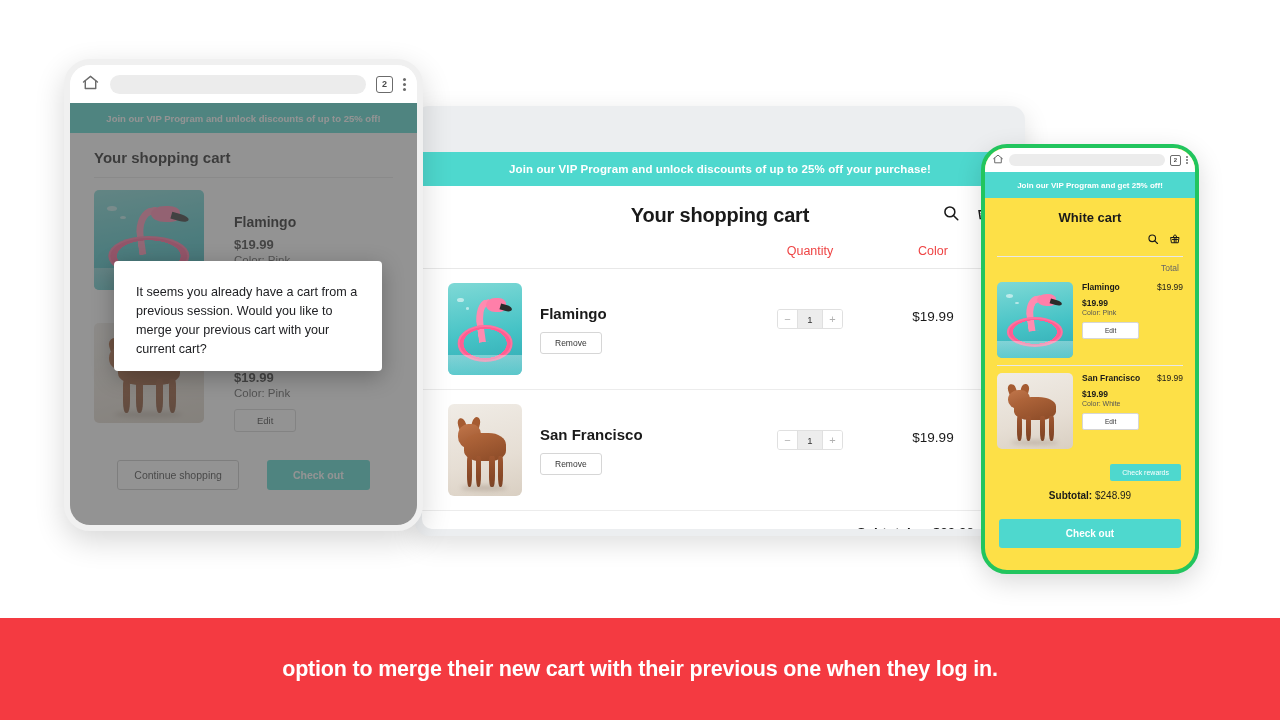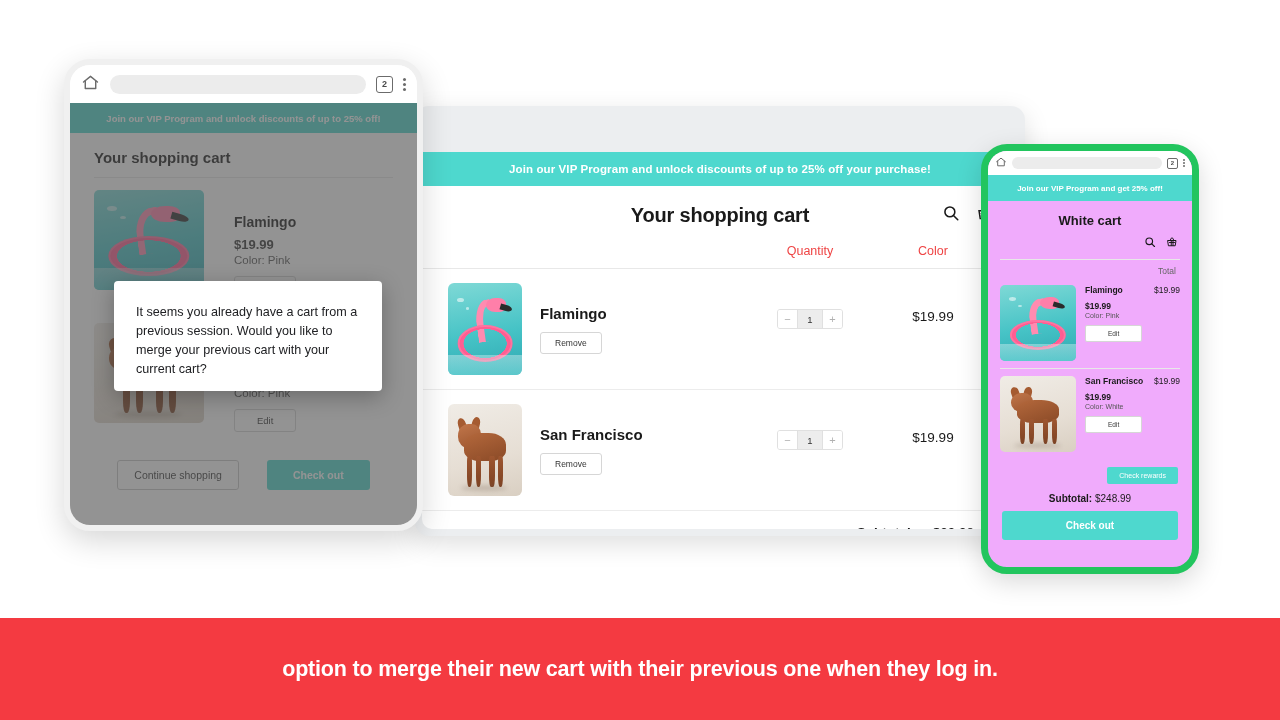--- a/index.html
+++ b/index.html
@@ -193,21 +193,21 @@
   }
   .scrim {
     position: absolute; left: 0; top: 0; right: 0; bottom: 0;
     background: rgba(80,80,80,0.62);
     z-index: 5;
   }
 
   
   .dialog {
     position: absolute;
-    left: 44px; top: 216px;
+    left: 44px; top: 196px;
     width: 268px;
     background: #ffffff;
     border-radius: 4px;
     box-shadow: 0 6px 22px rgba(0,0,0,0.28);
     padding: 22px 22px 12px 22px;
     z-index: 10;
   }
   .dialog-text { font-size: 12.6px; line-height: 1.5; color: #202124; }
   .dialog-actions { display: flex; justify-content: flex-end; align-items: center; gap: 8px; margin-top: 16px; }
   .btn-cancel {
@@ -219,22 +219,22 @@
     background: #3367d6; color: #fff; border: none;
     border-radius: 3px; padding: 9px 24px; font-size: 12.5px;
     cursor: pointer; font-family: "Liberation Sans", sans-serif;
   }
 
   
   .phone-right {
     position: absolute;
     left: 981px; top: 144px;
     width: 218px; height: 430px;
-    background: #f0abfc;
-    border: 7px solid #22c55e;
+    background: #fde047;
+    border: 4px solid #22c55e;
     border-radius: 26px;
     box-shadow: 0 8px 26px rgba(0,0,0,0.15);
     overflow: hidden;
   }
   .pr-chrome {
     height: 24px; background: #fff;
     display: flex; align-items: center; padding: 0 7px; gap: 5px;
   }
   .pr-addr { flex: 1; height: 12px; background: #ececec; border-radius: 6px; }
   .pr-tab {
@@ -265,21 +265,21 @@
     margin-top: 6px; border: 1px solid #d6d6d6; background: #fff; border-radius: 2px;
     padding: 4px 22px; font-size: 6.5px; color: #333; cursor: pointer;
     font-family: "Liberation Sans", sans-serif;
   }
   .pr-rewards-wrap { display: flex; justify-content: flex-end; padding: 8px 14px 0 14px; }
   .pr-rewards {
     background: #4ed8ce; color: #fff; border: none; border-radius: 2px;
     padding: 5px 12px; font-size: 7px; cursor: pointer;
     font-family: "Liberation Sans", sans-serif;
   }
-  .pr-subtotal { text-align: center; font-size: 10px; color: #1a1a1a; padding: 9px 0 7px 0; }
+  .pr-subtotal { text-align: center; font-size: 10px; color: #1a1a1a; padding: 9px 0 18px 0; }
   .pr-subtotal b { font-weight: bold; }
   .pr-checkout-wrap { padding: 0 14px; }
   .pr-checkout {
     width: 100%; background: #4ed8ce; color: #fff; border: none; border-radius: 3px;
     padding: 9px 0; font-size: 10px; font-weight: bold; cursor: pointer;
     font-family: "Liberation Sans", sans-serif;
   }
 
   
   .img-flamingo { background: linear-gradient(170deg,#7fd9d6 0%,#46c3c6 55%,#2fa8b2 100%); }

